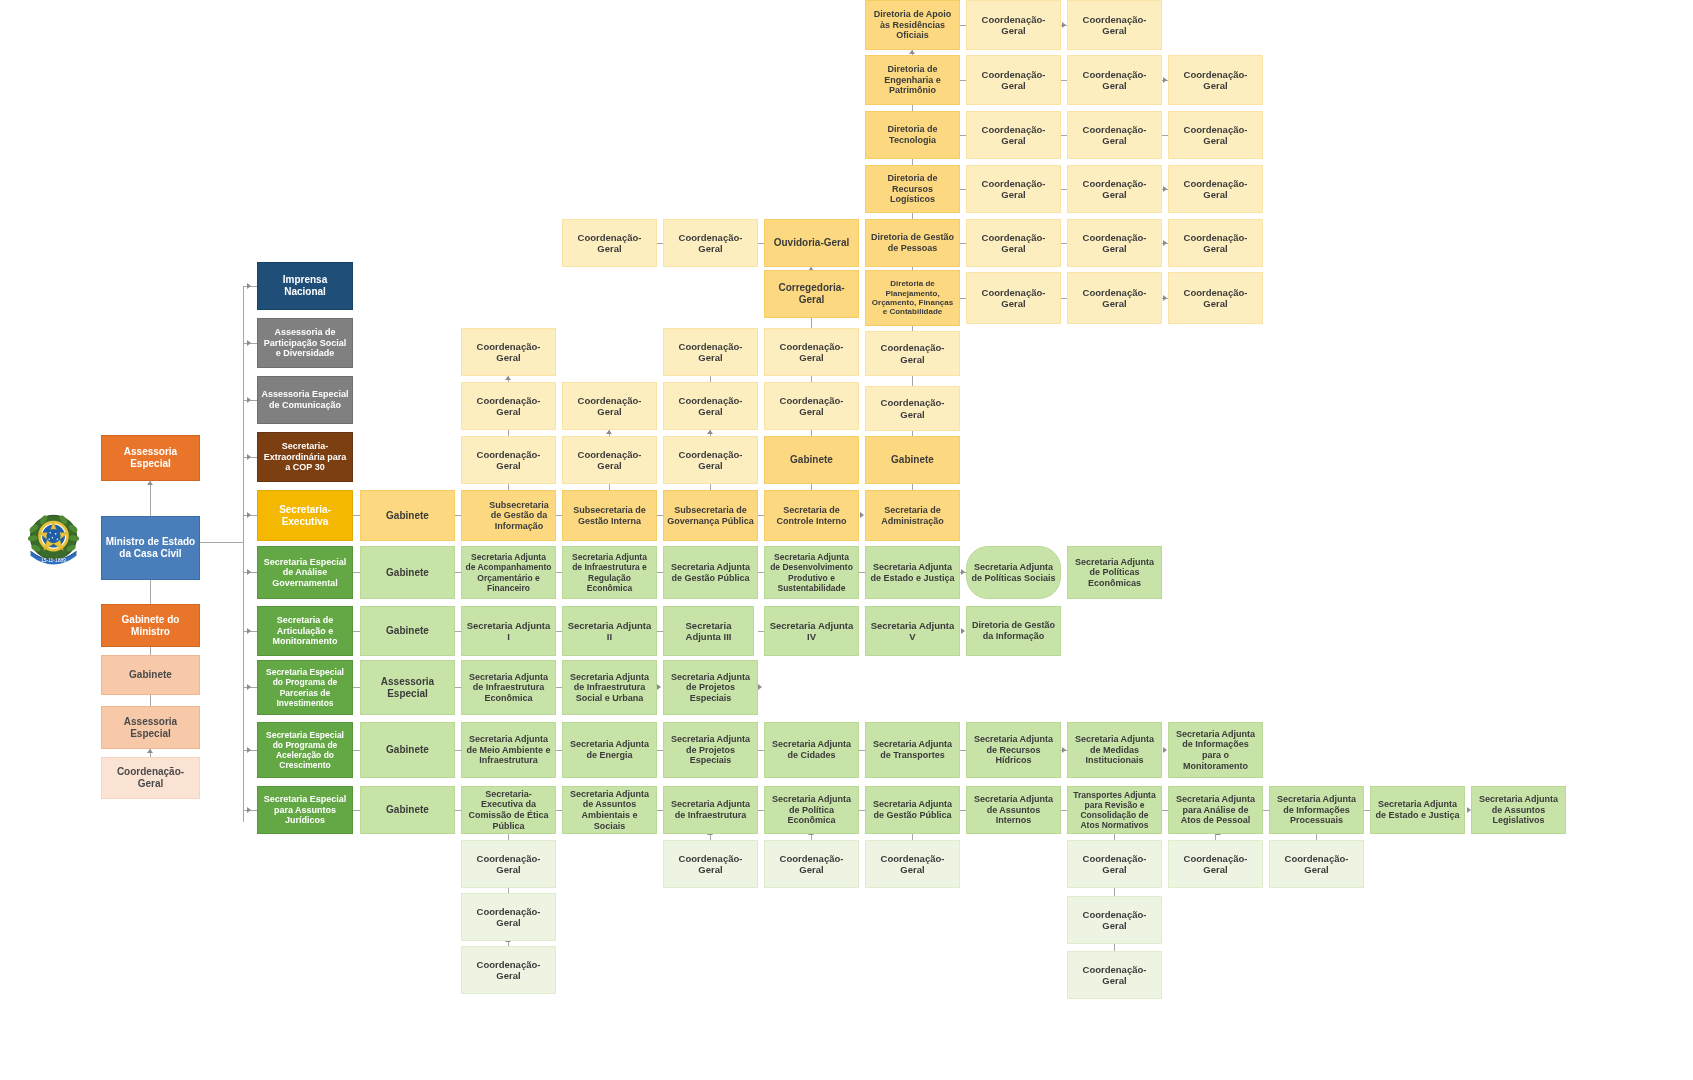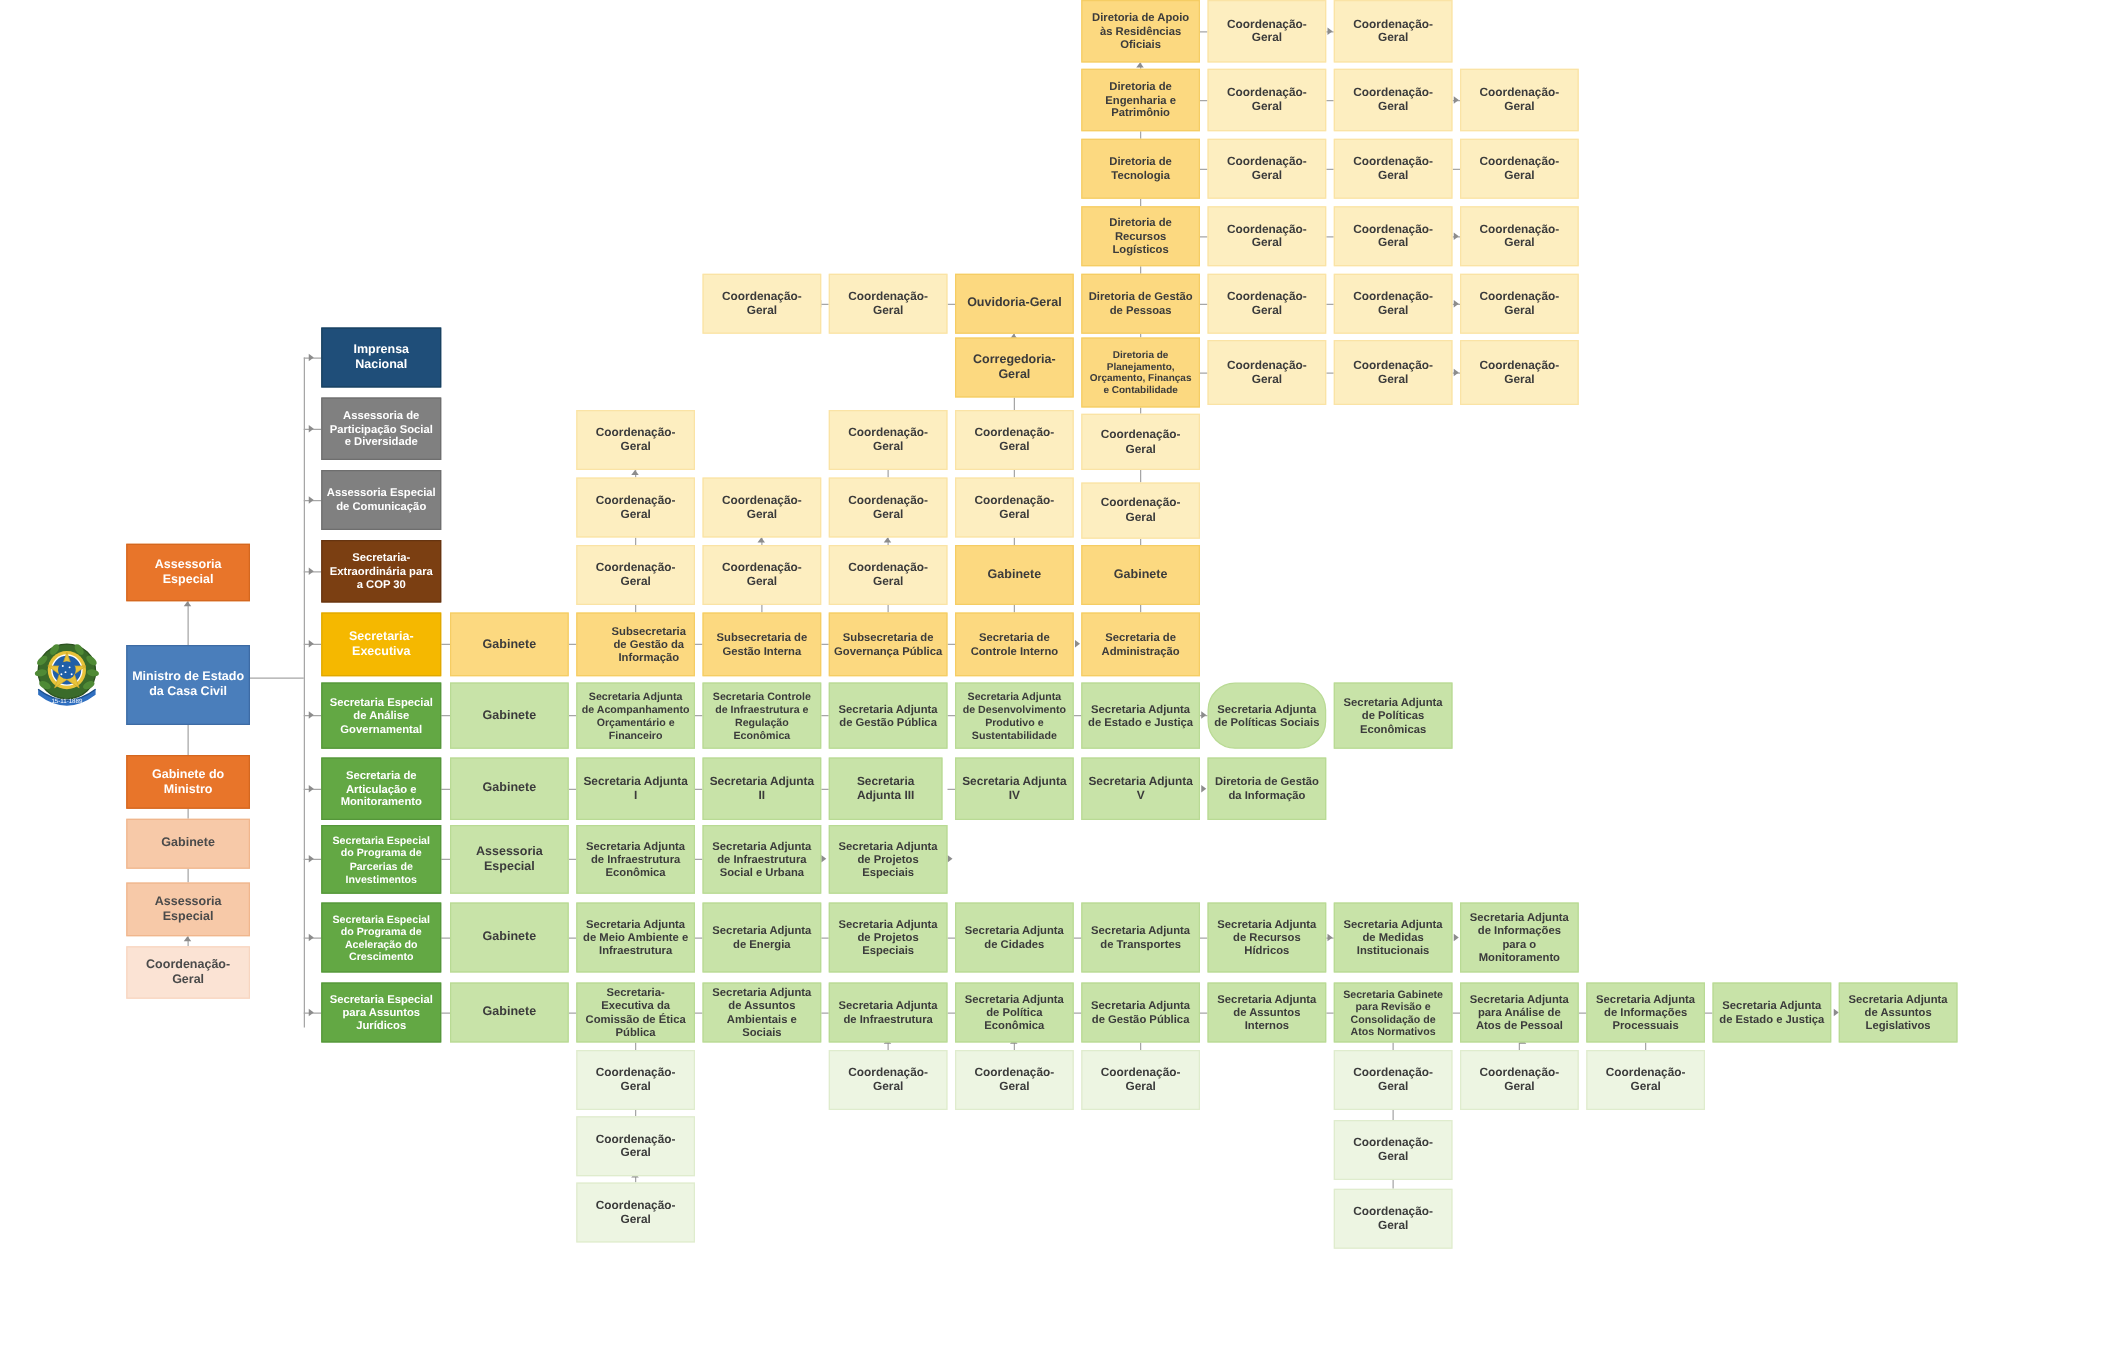--- a/index.html
+++ b/index.html
@@ -241,21 +241,21 @@
     <div class="node t-amber-l" style="left: 966px; top: 165px; width: 95px; height: 48px; font-size: 9.5px;">Coordenação-Geral</div>
     <div class="node t-amber-l" style="left: 1067px; top: 165px; width: 95px; height: 48px; font-size: 9.5px;">Coordenação-Geral</div>
     <div class="node t-amber-l" style="left: 1168px; top: 165px; width: 95px; height: 48px; font-size: 9.5px;">Coordenação-Geral</div>
     <div class="node t-amber-l" style="left: 966px; top: 219px; width: 95px; height: 48px; font-size: 9.5px;">Coordenação-Geral</div>
     <div class="node t-amber-l" style="left: 1067px; top: 219px; width: 95px; height: 48px; font-size: 9.5px;">Coordenação-Geral</div>
     <div class="node t-amber-l" style="left: 1168px; top: 219px; width: 95px; height: 48px; font-size: 9.5px;">Coordenação-Geral</div>
     <div class="node t-amber-l" style="left: 966px; top: 272px; width: 95px; height: 52px; font-size: 9.5px;">Coordenação-Geral</div>
     <div class="node t-amber-l" style="left: 1067px; top: 272px; width: 95px; height: 52px; font-size: 9.5px;">Coordenação-Geral</div>
     <div class="node t-amber-l" style="left: 1168px; top: 272px; width: 95px; height: 52px; font-size: 9.5px;">Coordenação-Geral</div>
     <div class="node t-green-l" style="left: 461px; top: 546px; width: 95px; height: 53px; font-size: 8.5px;">Secretaria Adjunta de Acompanhamento Orçamentário e Financeiro</div>
-    <div class="node t-green-l" style="left: 562px; top: 546px; width: 95px; height: 53px; font-size: 8.5px;">Secretaria Controle de Infraestrutura e Regulação Econômica</div>
+    <div class="node t-green-l" style="left: 562px; top: 546px; width: 95px; height: 53px; font-size: 8.5px;">Secretaria Adjunta de Infraestrutura e Regulação Econômica</div>
     <div class="node t-green-l" style="left: 663px; top: 546px; width: 95px; height: 53px; font-size: 9px;">Secretaria Adjunta de Gestão Pública</div>
     <div class="node t-green-l" style="left: 764px; top: 546px; width: 95px; height: 53px; font-size: 8.5px;">Secretaria Adjunta de Desenvolvimento Produtivo e Sustentabilidade</div>
     <div class="node t-green-l" style="left: 865px; top: 546px; width: 95px; height: 53px; font-size: 9px;">Secretaria Adjunta de Estado e Justiça</div>
     <div class="node t-green-l" style="left: 966px; top: 546px; width: 95px; height: 53px; font-size: 9px; border-radius: 22px;">Secretaria Adjunta de Políticas Sociais</div>
     <div class="node t-green-l" style="left: 1067px; top: 546px; width: 95px; height: 53px; font-size: 9px;">Secretaria Adjunta de Políticas Econômicas</div>
     <div class="node t-green-l" style="left: 461px; top: 606px; width: 95px; height: 50px; font-size: 9.5px;">Secretaria Adjunta I</div>
     <div class="node t-green-l" style="left: 562px; top: 606px; width: 95px; height: 50px; font-size: 9.5px;">Secretaria Adjunta II</div>
     <div class="node t-green-l" style="left: 663px; top: 606px; width: 91px; height: 50px; font-size: 9.5px;">Secretaria Adjunta III</div>
     <div class="node t-green-l" style="left: 764px; top: 606px; width: 95px; height: 50px; font-size: 9.5px;">Secretaria Adjunta IV</div>
     <div class="node t-green-l" style="left: 865px; top: 606px; width: 95px; height: 50px; font-size: 9.5px;">Secretaria Adjunta V</div>
@@ -270,21 +270,21 @@
     <div class="node t-green-l" style="left: 865px; top: 722px; width: 95px; height: 56px; font-size: 9px;">Secretaria Adjunta de Transportes</div>
     <div class="node t-green-l" style="left: 966px; top: 722px; width: 95px; height: 56px; font-size: 9px;">Secretaria Adjunta de Recursos Hídricos</div>
     <div class="node t-green-l" style="left: 1067px; top: 722px; width: 95px; height: 56px; font-size: 9px;">Secretaria Adjunta de Medidas Institucionais</div>
     <div class="node t-green-l" style="left: 1168px; top: 722px; width: 95px; height: 56px; font-size: 9px;">Secretaria Adjunta de Informações para o Monitoramento</div>
     <div class="node t-green-l" style="left: 461px; top: 786px; width: 95px; height: 48px; font-size: 9px;">Secretaria-Executiva da Comissão de Ética Pública</div>
     <div class="node t-green-l" style="left: 562px; top: 786px; width: 95px; height: 48px; font-size: 9px;">Secretaria Adjunta de Assuntos Ambientais e Sociais</div>
     <div class="node t-green-l" style="left: 663px; top: 786px; width: 95px; height: 48px; font-size: 9px;">Secretaria Adjunta de Infraestrutura</div>
     <div class="node t-green-l" style="left: 764px; top: 786px; width: 95px; height: 48px; font-size: 9px;">Secretaria Adjunta de Política Econômica</div>
     <div class="node t-green-l" style="left: 865px; top: 786px; width: 95px; height: 48px; font-size: 9px;">Secretaria Adjunta de Gestão Pública</div>
     <div class="node t-green-l" style="left: 966px; top: 786px; width: 95px; height: 48px; font-size: 9px;">Secretaria Adjunta de Assuntos Internos</div>
-    <div class="node t-green-l" style="left: 1067px; top: 786px; width: 95px; height: 48px; font-size: 8.5px;">Secretaria Gabinete para Revisão e Consolidação de Atos Normativos</div>
+    <div class="node t-green-l" style="left: 1067px; top: 786px; width: 95px; height: 48px; font-size: 8.5px;">Transportes Adjunta para Revisão e Consolidação de Atos Normativos</div>
     <div class="node t-green-l" style="left: 1168px; top: 786px; width: 95px; height: 48px; font-size: 9px;">Secretaria Adjunta para Análise de Atos de Pessoal</div>
     <div class="node t-green-l" style="left: 1269px; top: 786px; width: 95px; height: 48px; font-size: 9px;">Secretaria Adjunta de Informações Processuais</div>
     <div class="node t-green-l" style="left: 1370px; top: 786px; width: 95px; height: 48px; font-size: 9px;">Secretaria Adjunta de Estado e Justiça</div>
     <div class="node t-green-l" style="left: 1471px; top: 786px; width: 95px; height: 48px; font-size: 9px;">Secretaria Adjunta de Assuntos Legislativos</div>
     <div class="node t-green-xl" style="left: 461px; top: 840px; width: 95px; height: 48px; font-size: 9.5px;">Coordenação-Geral</div>
     <div class="node t-green-xl" style="left: 461px; top: 893px; width: 95px; height: 48px; font-size: 9.5px;">Coordenação-Geral</div>
     <div class="node t-green-xl" style="left: 461px; top: 946px; width: 95px; height: 48px; font-size: 9.5px;">Coordenação-Geral</div>
     <div class="node t-green-xl" style="left: 663px; top: 840px; width: 95px; height: 48px; font-size: 9.5px;">Coordenação-Geral</div>
     <div class="node t-green-xl" style="left: 764px; top: 840px; width: 95px; height: 48px; font-size: 9.5px;">Coordenação-Geral</div>
     <div class="node t-green-xl" style="left: 865px; top: 840px; width: 95px; height: 48px; font-size: 9.5px;">Coordenação-Geral</div>

